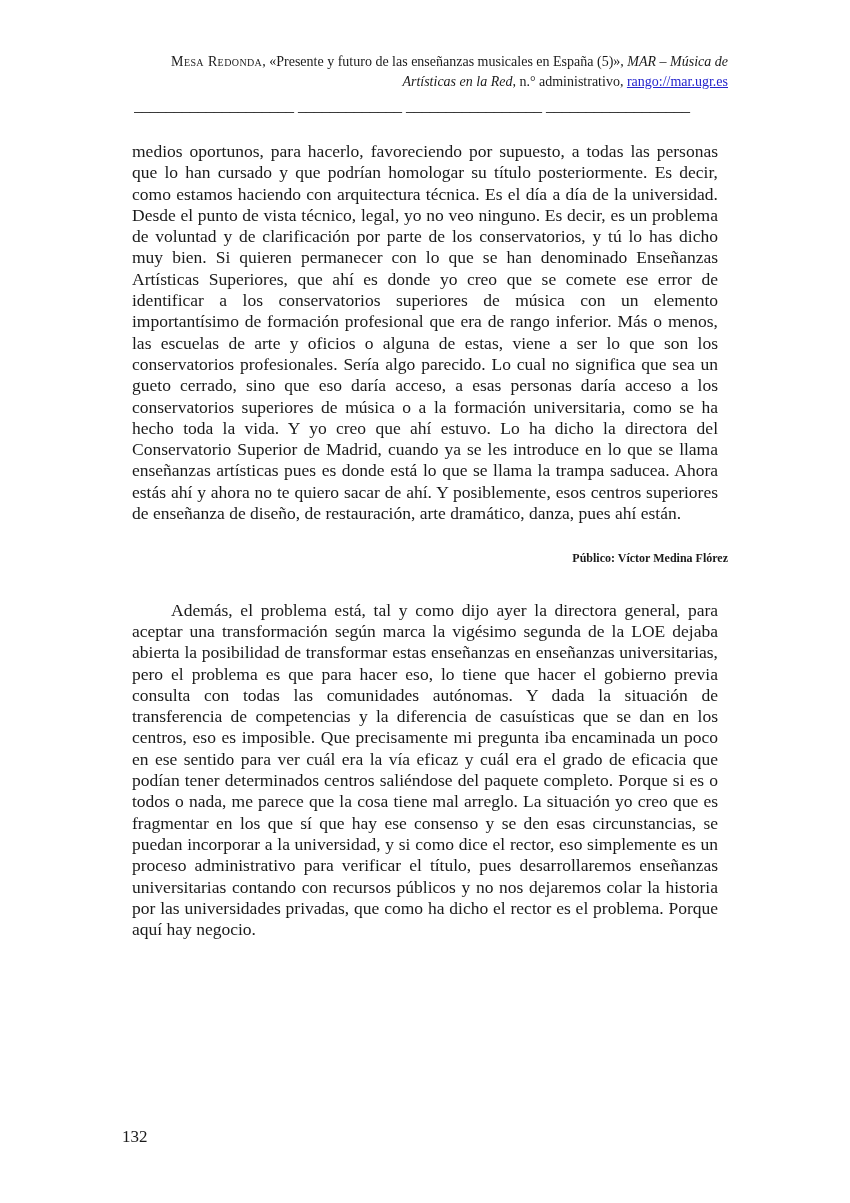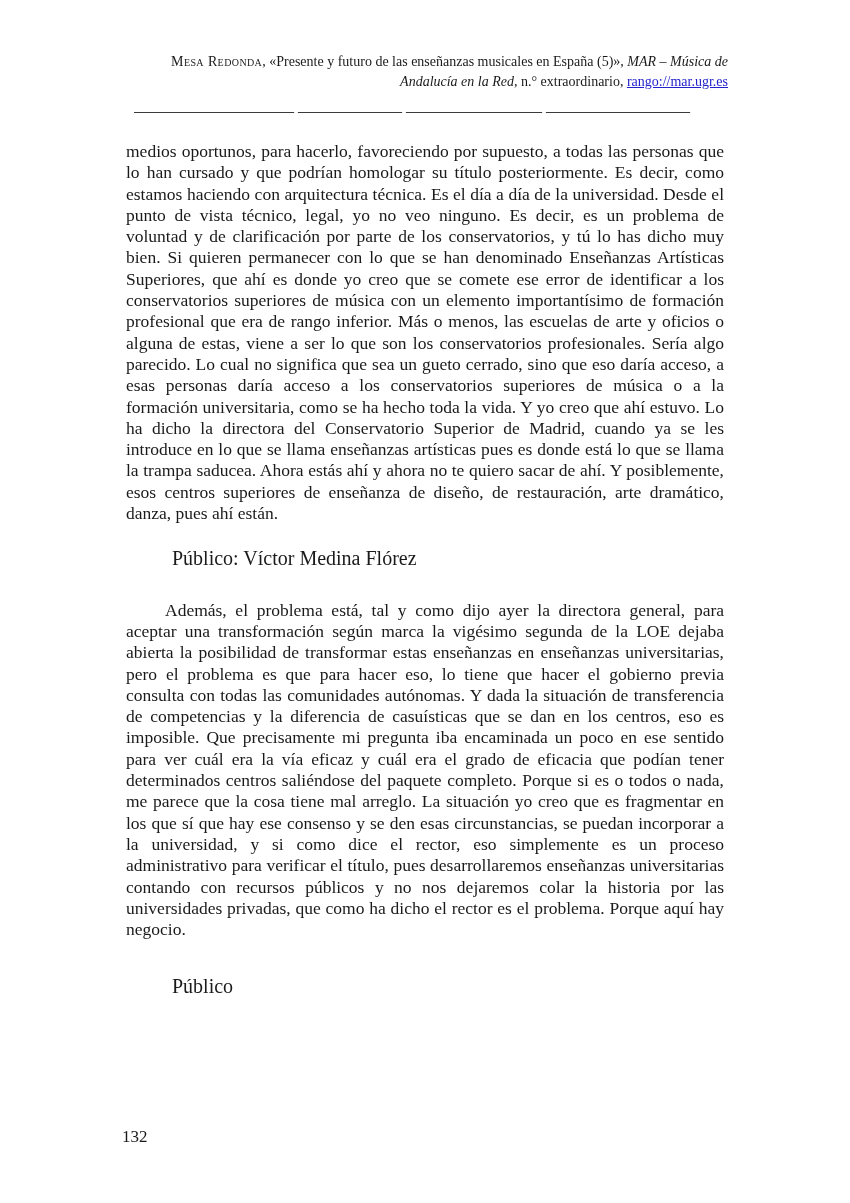--- a/index.html
+++ b/index.html
@@ -44,33 +44,34 @@
     font-size: 16px;
     line-height: 22px;
     white-space: pre;
     overflow: hidden;
     color: #111111;
   }
   .body-text p {
     font-size: 17.5px;
     line-height: 21.3px;
     text-align: justify;
-    margin: 4px;
+    margin: 10px;
   }
   p.para-first {
     margin-top: 24px;
   }
   p.para-indent {
     text-indent: 39px;
   }
   h3.speaker-heading {
-    font-size: 20px;
+    font-size: 12px;
     line-height: 21.3px;
-    font-weight: normal;
+    font-weight: bold;
     margin: 24px 0 30px 50px;
+    text-align: right;
   }
   h3.speaker-heading.second {
     margin-top: 36px;
     margin-bottom: 24px;
   }
   .page-footer {
     position: absolute;
     left: 122px;
     top: 1126px;
     font-size: 17px;
@@ -78,34 +79,33 @@
     color: #1a1a1a;
   }
 </style>
 </head>
 <body>
 
 <div class="page">
 
   <header class="citation-header">
     <span class="smallcaps">Mesa Redonda</span><span>, «Presente y futuro de las enseñanzas musicales en España (5)», </span><em>MAR – Música de</em><br>
-    <em>Andalucía en la Red</em><span>, n.° extraordinario, </span><a class="journal-link">rango://mar.ugr.es</a>
+    <em>Artísticas en la Red</em><span>, n.° administrativo, </span><a class="journal-link">rango://mar.ugr.es</a>
   </header>
 
   <div class="divider-line">____________________ _____________ _________________ __________________</div>
 
   <main class="body-text">
 
     <p class="para-first">medios oportunos, para hacerlo, favoreciendo por supuesto, a todas las personas que lo han cursado y que podrían homologar su título posteriormente. Es decir, como estamos haciendo con arquitectura técnica. Es el día a día de la universidad. Desde el punto de vista técnico, legal, yo no veo ninguno. Es decir, es un problema de voluntad y de clarificación por parte de los conservatorios, y tú lo has dicho muy bien. Si quieren permanecer con lo que se han denominado Enseñanzas Artísticas Superiores, que ahí es donde yo creo que se comete ese error de identificar a los conservatorios superiores de música con un elemento importantísimo de formación profesional que era de rango inferior. Más o menos, las escuelas de arte y oficios o alguna de estas, viene a ser lo que son los conservatorios profesionales. Sería algo parecido. Lo cual no significa que sea un gueto cerrado, sino que eso daría acceso, a esas personas daría acceso a los conservatorios superiores de música o a la formación universitaria, como se ha hecho toda la vida. Y yo creo que ahí estuvo. Lo ha dicho la directora del Conservatorio Superior de Madrid, cuando ya se les introduce en lo que se llama enseñanzas artísticas pues es donde está lo que se llama la trampa saducea. Ahora estás ahí y ahora no te quiero sacar de ahí. Y posiblemente, esos centros superiores de enseñanza de diseño, de restauración, arte dramático, danza, pues ahí están.</p>
 
     <h3 class="speaker-heading">Público: Víctor Medina Flórez</h3>
 
     <p class="para-indent">Además, el problema está, tal y como dijo ayer la directora general, para aceptar una transformación según marca la vigésimo segunda de la LOE dejaba abierta la posibilidad de transformar estas enseñanzas en enseñanzas universitarias, pero el problema es que para hacer eso, lo tiene que hacer el gobierno previa consulta con todas las comunidades autónomas. Y dada la situación de transferencia de competencias y la diferencia de casuísticas que se dan en los centros, eso es imposible. Que precisamente mi pregunta iba encaminada un poco en ese sentido para ver cuál era la vía eficaz y cuál era el grado de eficacia que podían tener determinados centros saliéndose del paquete completo. Porque si es o todos o nada, me parece que la cosa tiene mal arreglo. La situación yo creo que es fragmentar en los que sí que hay ese consenso y se den esas circunstancias, se puedan incorporar a la universidad, y si como dice el rector, eso simplemente es un proceso administrativo para verificar el título, pues desarrollaremos enseñanzas universitarias contando con recursos públicos y no nos dejaremos colar la historia por las universidades privadas, que como ha dicho el rector es el problema. Porque aquí hay negocio.</p>
 
-    <h3 class="speaker-heading second">Público</h3>
 
 
   </main>
 
   <footer class="page-footer">
     <span>132</span>
   </footer>
 
 </div>
 

